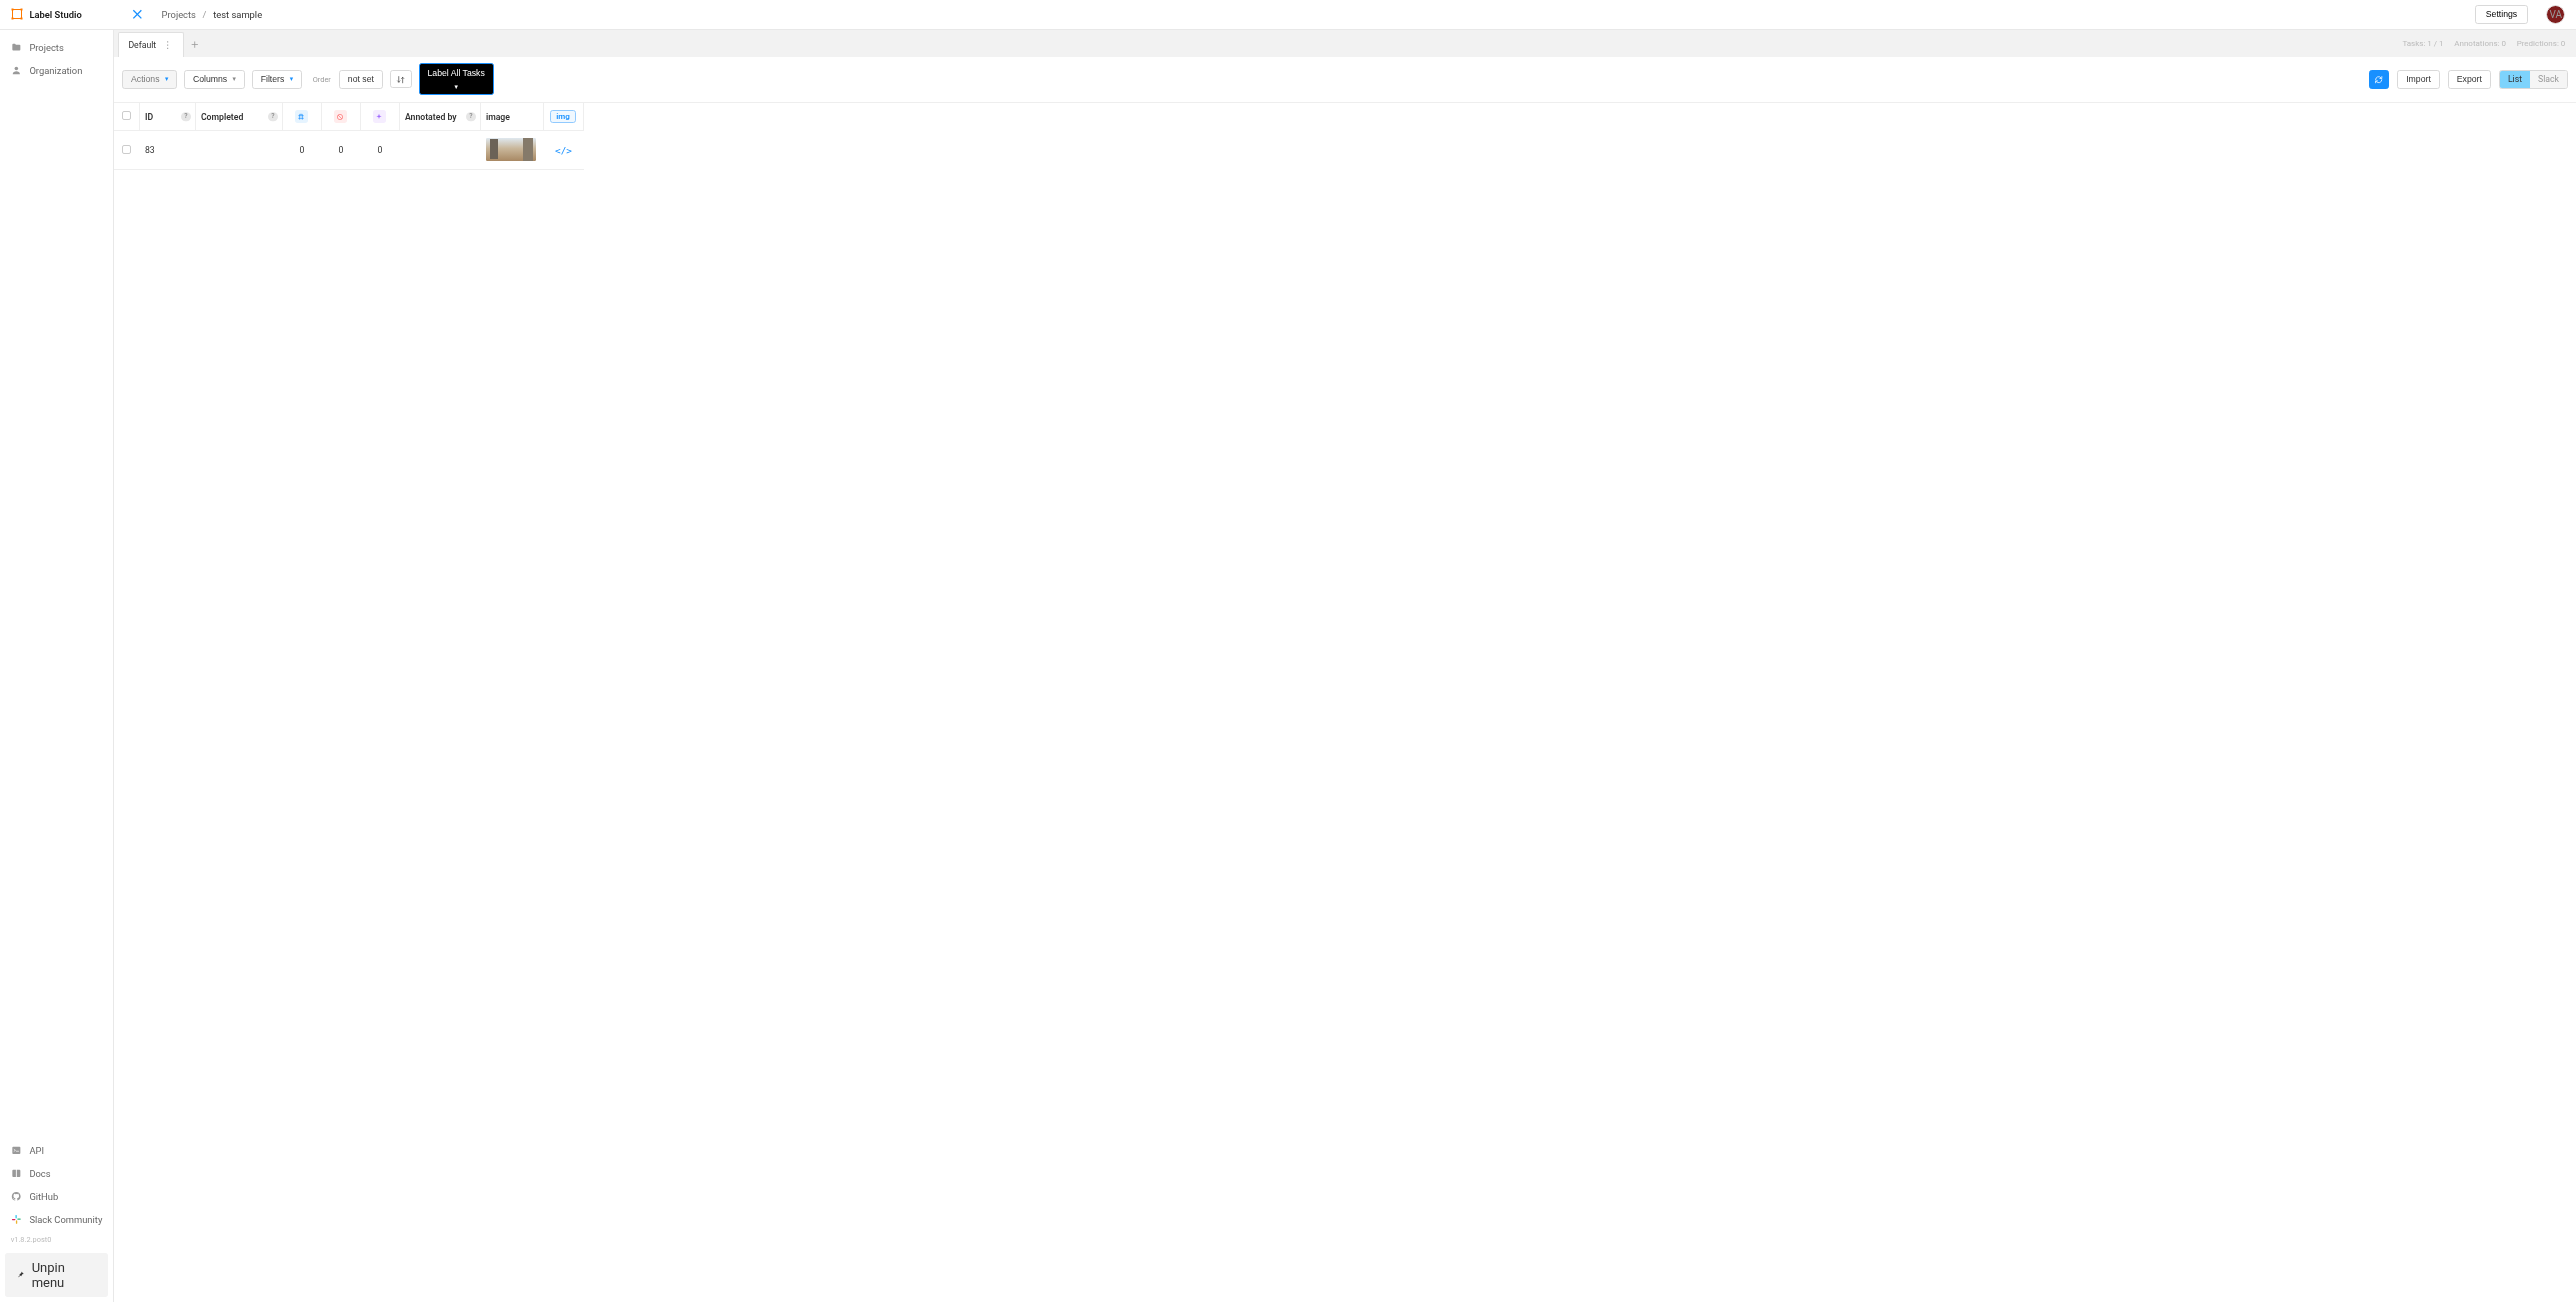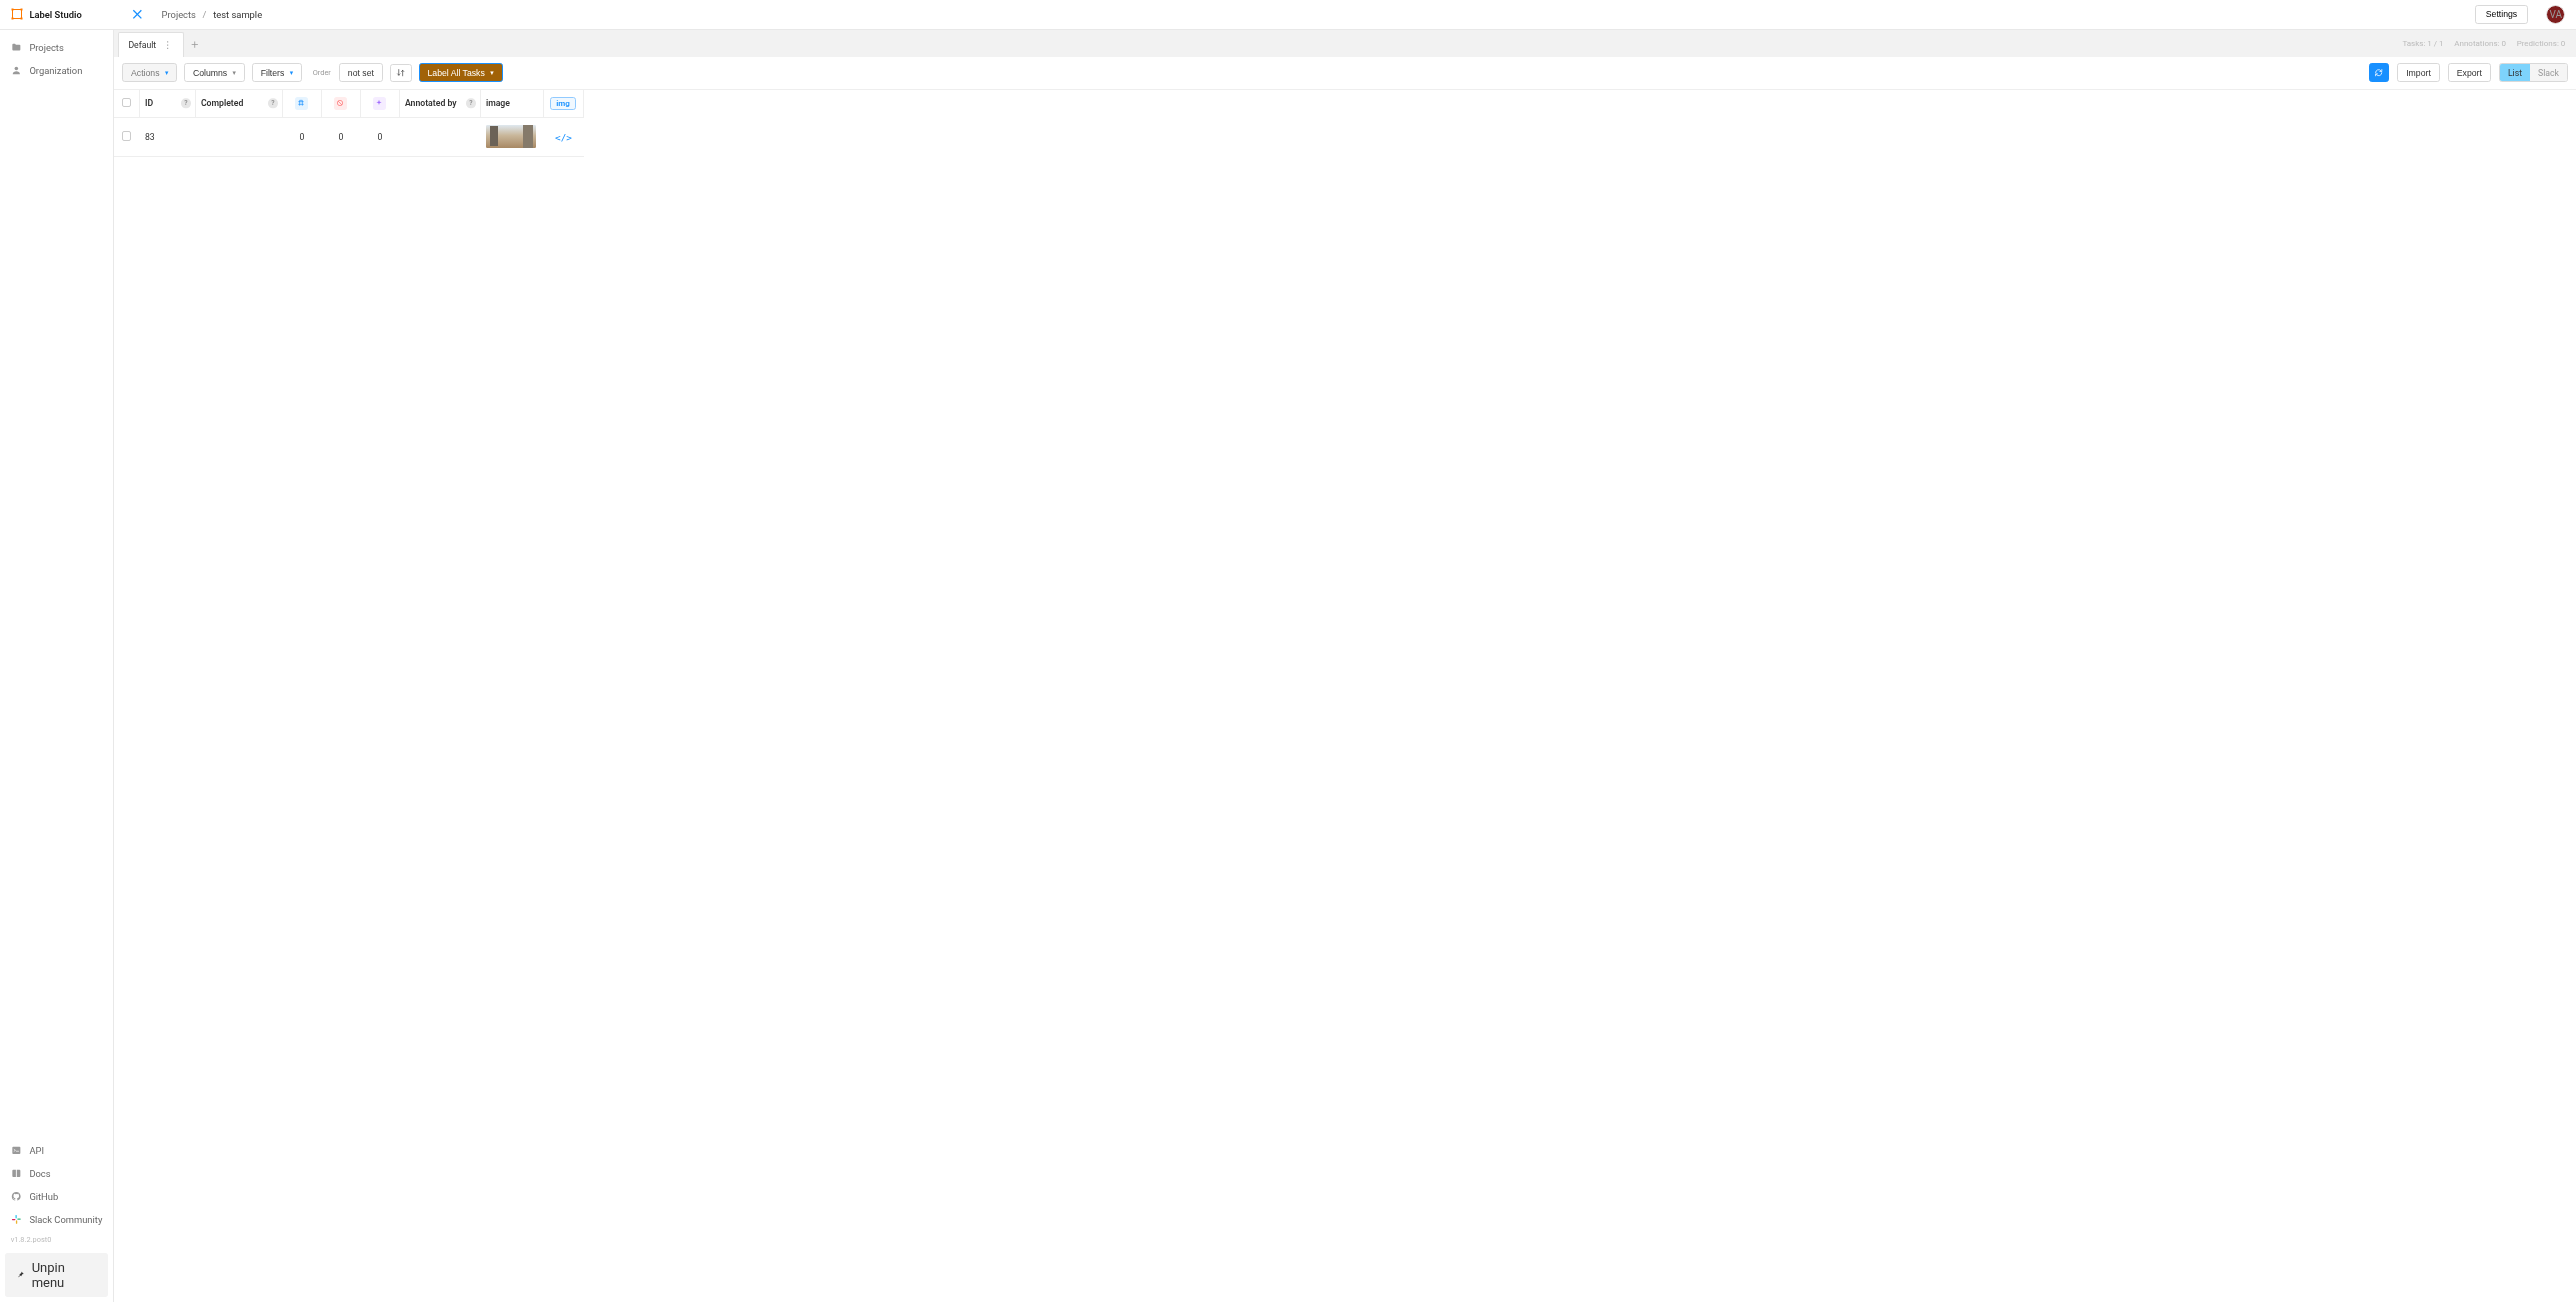--- a/index.html
+++ b/index.html
@@ -37,21 +37,21 @@
   .tab { display:flex; align-items:center; gap:5.4px; padding:0 9.4px; background:#fafafa; border:0.7px solid #e0e0e0; border-bottom:none; font-size:8.7px; color:#555; position:relative; border-top-left-radius:2px; border-top-right-radius:2px; margin-top:2.7px; margin-left:4px;text-align:center;}
   .tab.active { background:#fff; color:#333;}
   .tab .tab-more { color:#999; font-size:9.4px; cursor:pointer; padding:0 1.3px;}
   .tab-add { width:21.5px; display:flex; align-items:center; justify-content:center; color:#999; cursor:pointer; font-size:12px; margin-top:2.7px;}
   .tabstrip-status { margin-left:auto; display:flex; align-items:center; gap:10.7px; padding-right:10.7px; color:#bbb; font-size:8px;}
 
   .toolbar { display:flex; align-items:center; gap:6.7px; padding:6.7px 8px; border-bottom:0; flex-wrap:wrap;}
   .btn { border:0.7px solid #d9d9d9; background:#fff; border-radius:2.7px; padding:3.4px 8px; font-size:8.7px; display:flex; align-items:center; gap:5.4px; cursor:pointer; color:#333;}
   .btn .caret { font-size:6.7px; color:#888;}
   .btn.muted { background:#f5f5f5; color:#777;}
-  .btn.primary { background:#a16207; border-color:#1890ff; color:#fff;}
+  .btn.primary { background:#000000; border-color:#1890ff; color:#fff;flex-direction:column;}
   .btn.iconbtn { padding:3.4px 5.4px;}
   .order-label { font-size:7.4px; color:#999; margin:0 1.3px 0 4px;}
   .toolbar-right { margin-left:auto; display:flex; align-items:center; gap:8px;}
   .seg { display:flex; border:0.7px solid #d9d9d9; border-radius:2.7px; overflow:hidden;}
   .seg .seg-item { padding:3.4px 8px; font-size:8.7px; cursor:pointer; color:#999; background:#f5f5f5;}
   .seg .seg-item.active { background:#7dd3fc; color:#333;text-align:right;}
   .refresh-btn { background:#1890ff; border:0.7px solid #1890ff; color:#fff; border-radius:2.7px; width:20px; height:19px; display:flex; align-items:center; justify-content:center; cursor:pointer;}
   .btn.filters .caret { color:#1890ff;}
 
   

